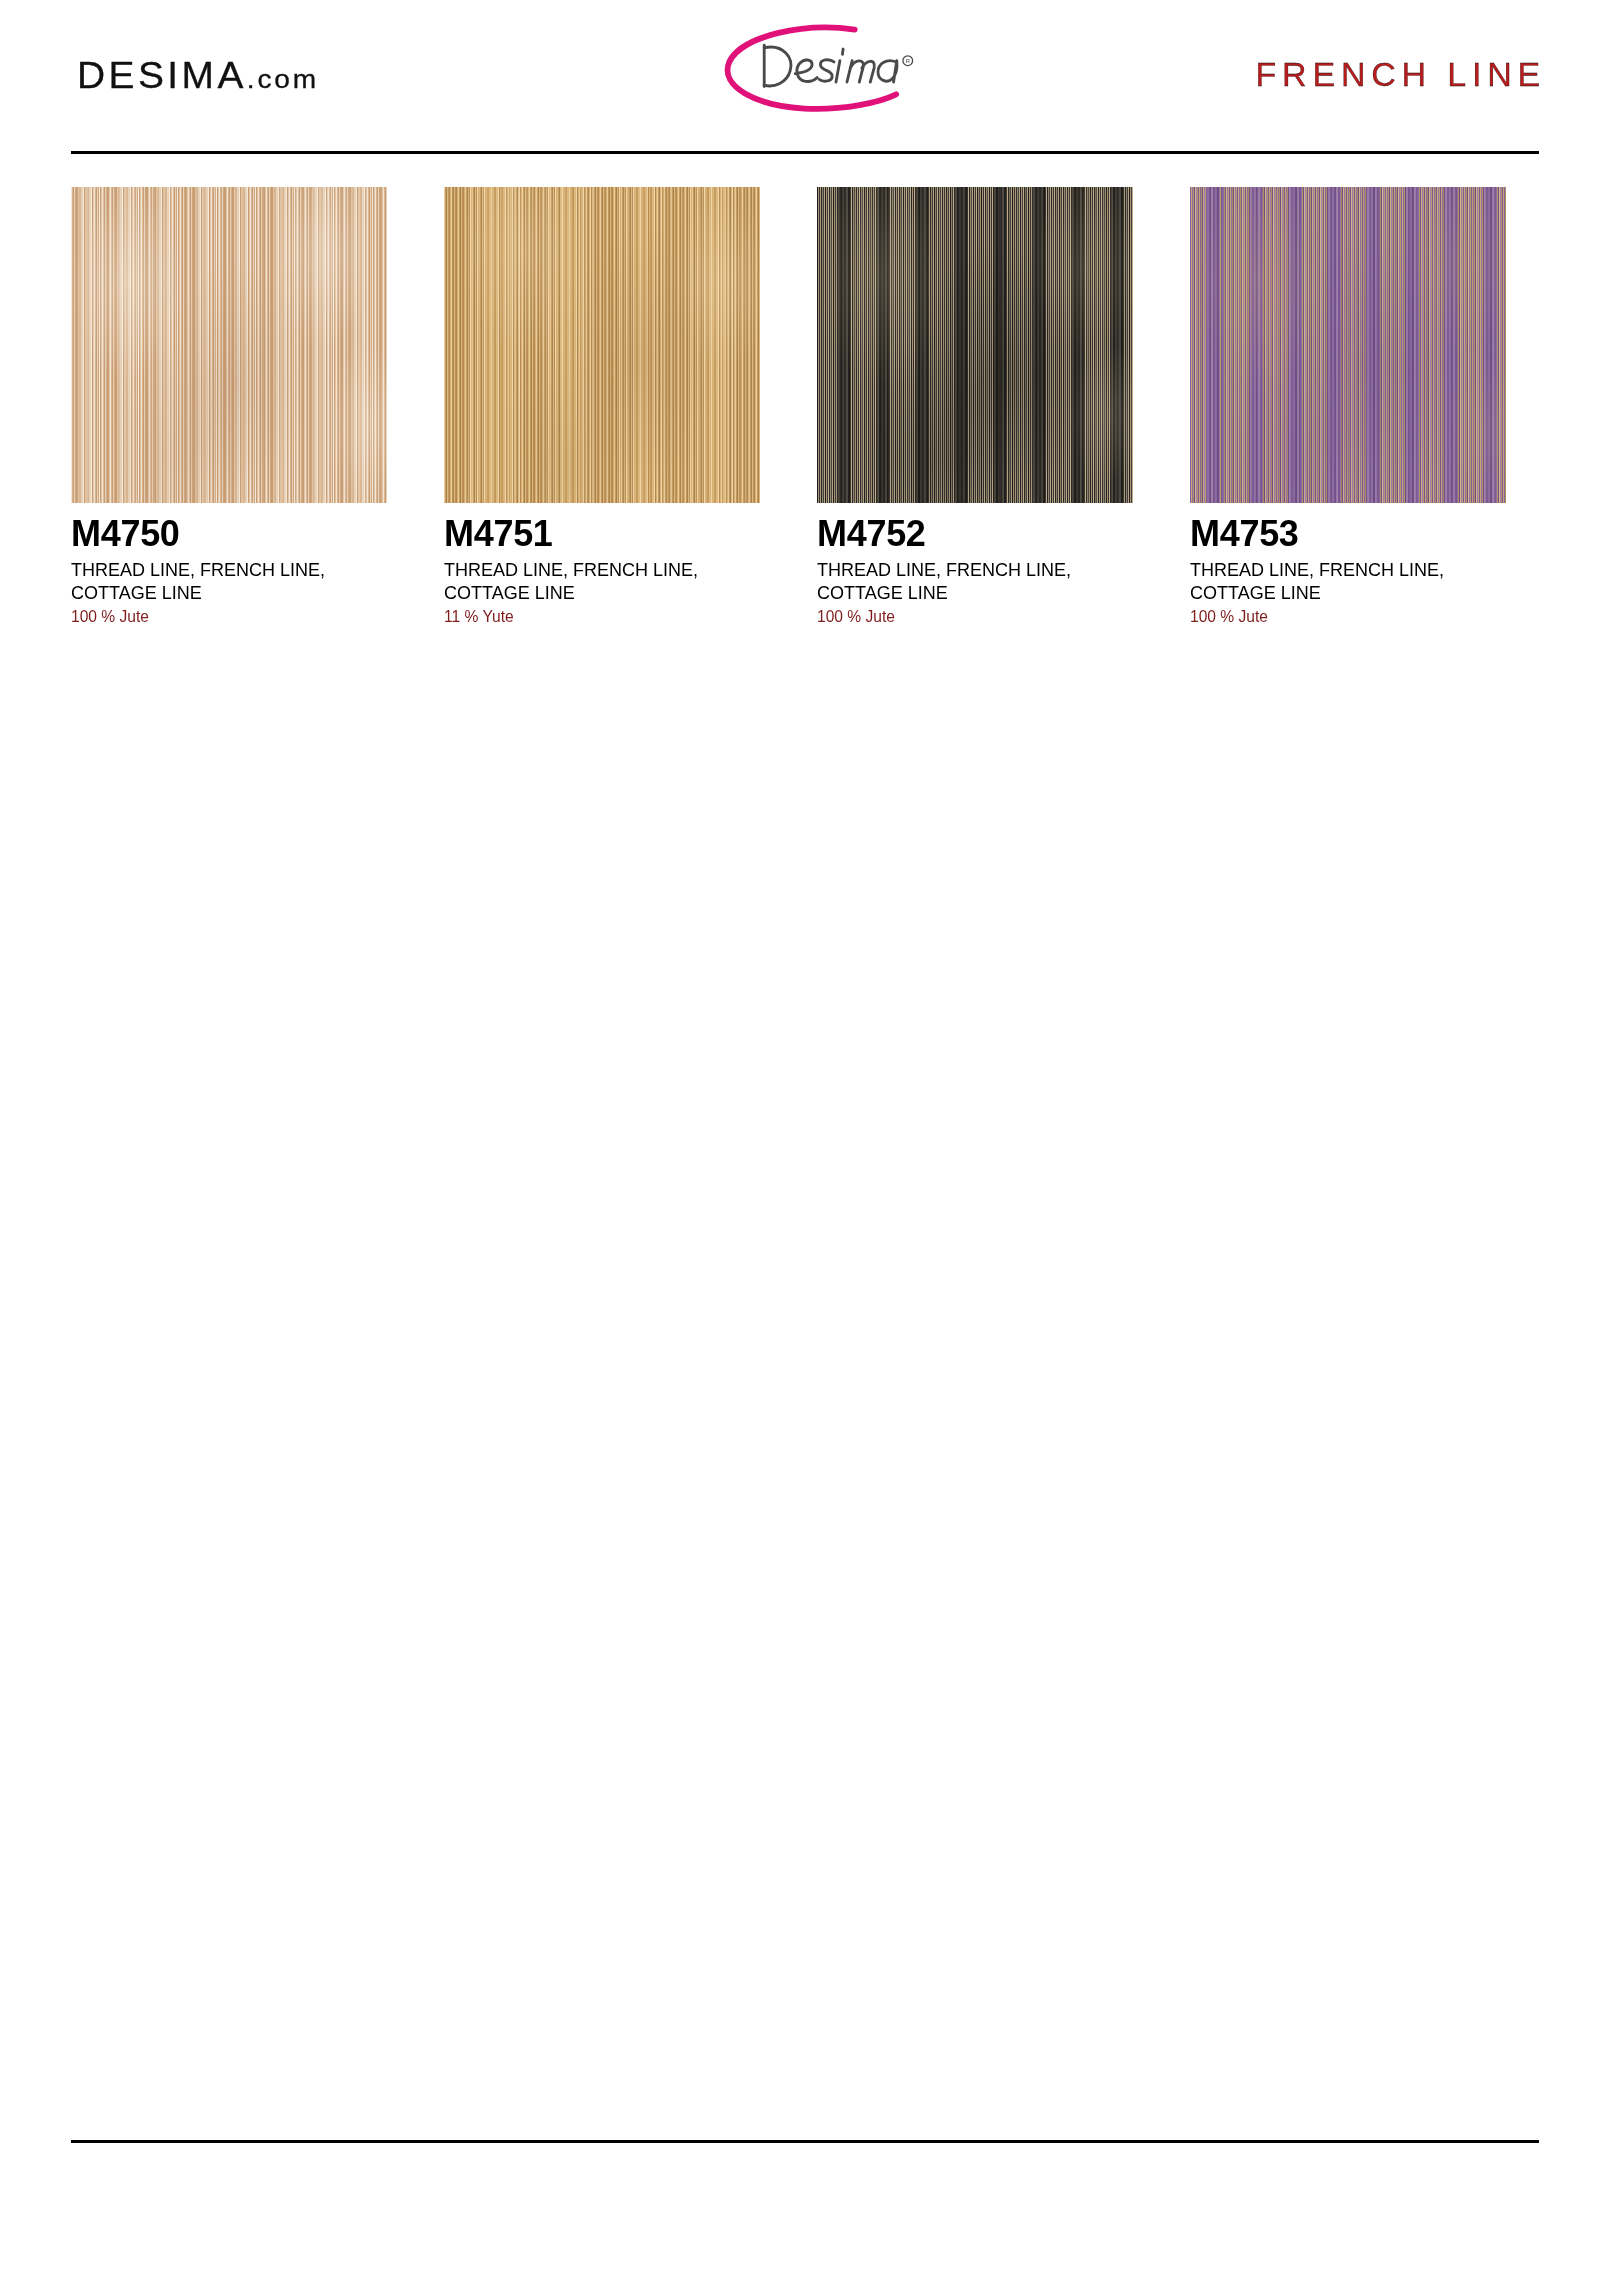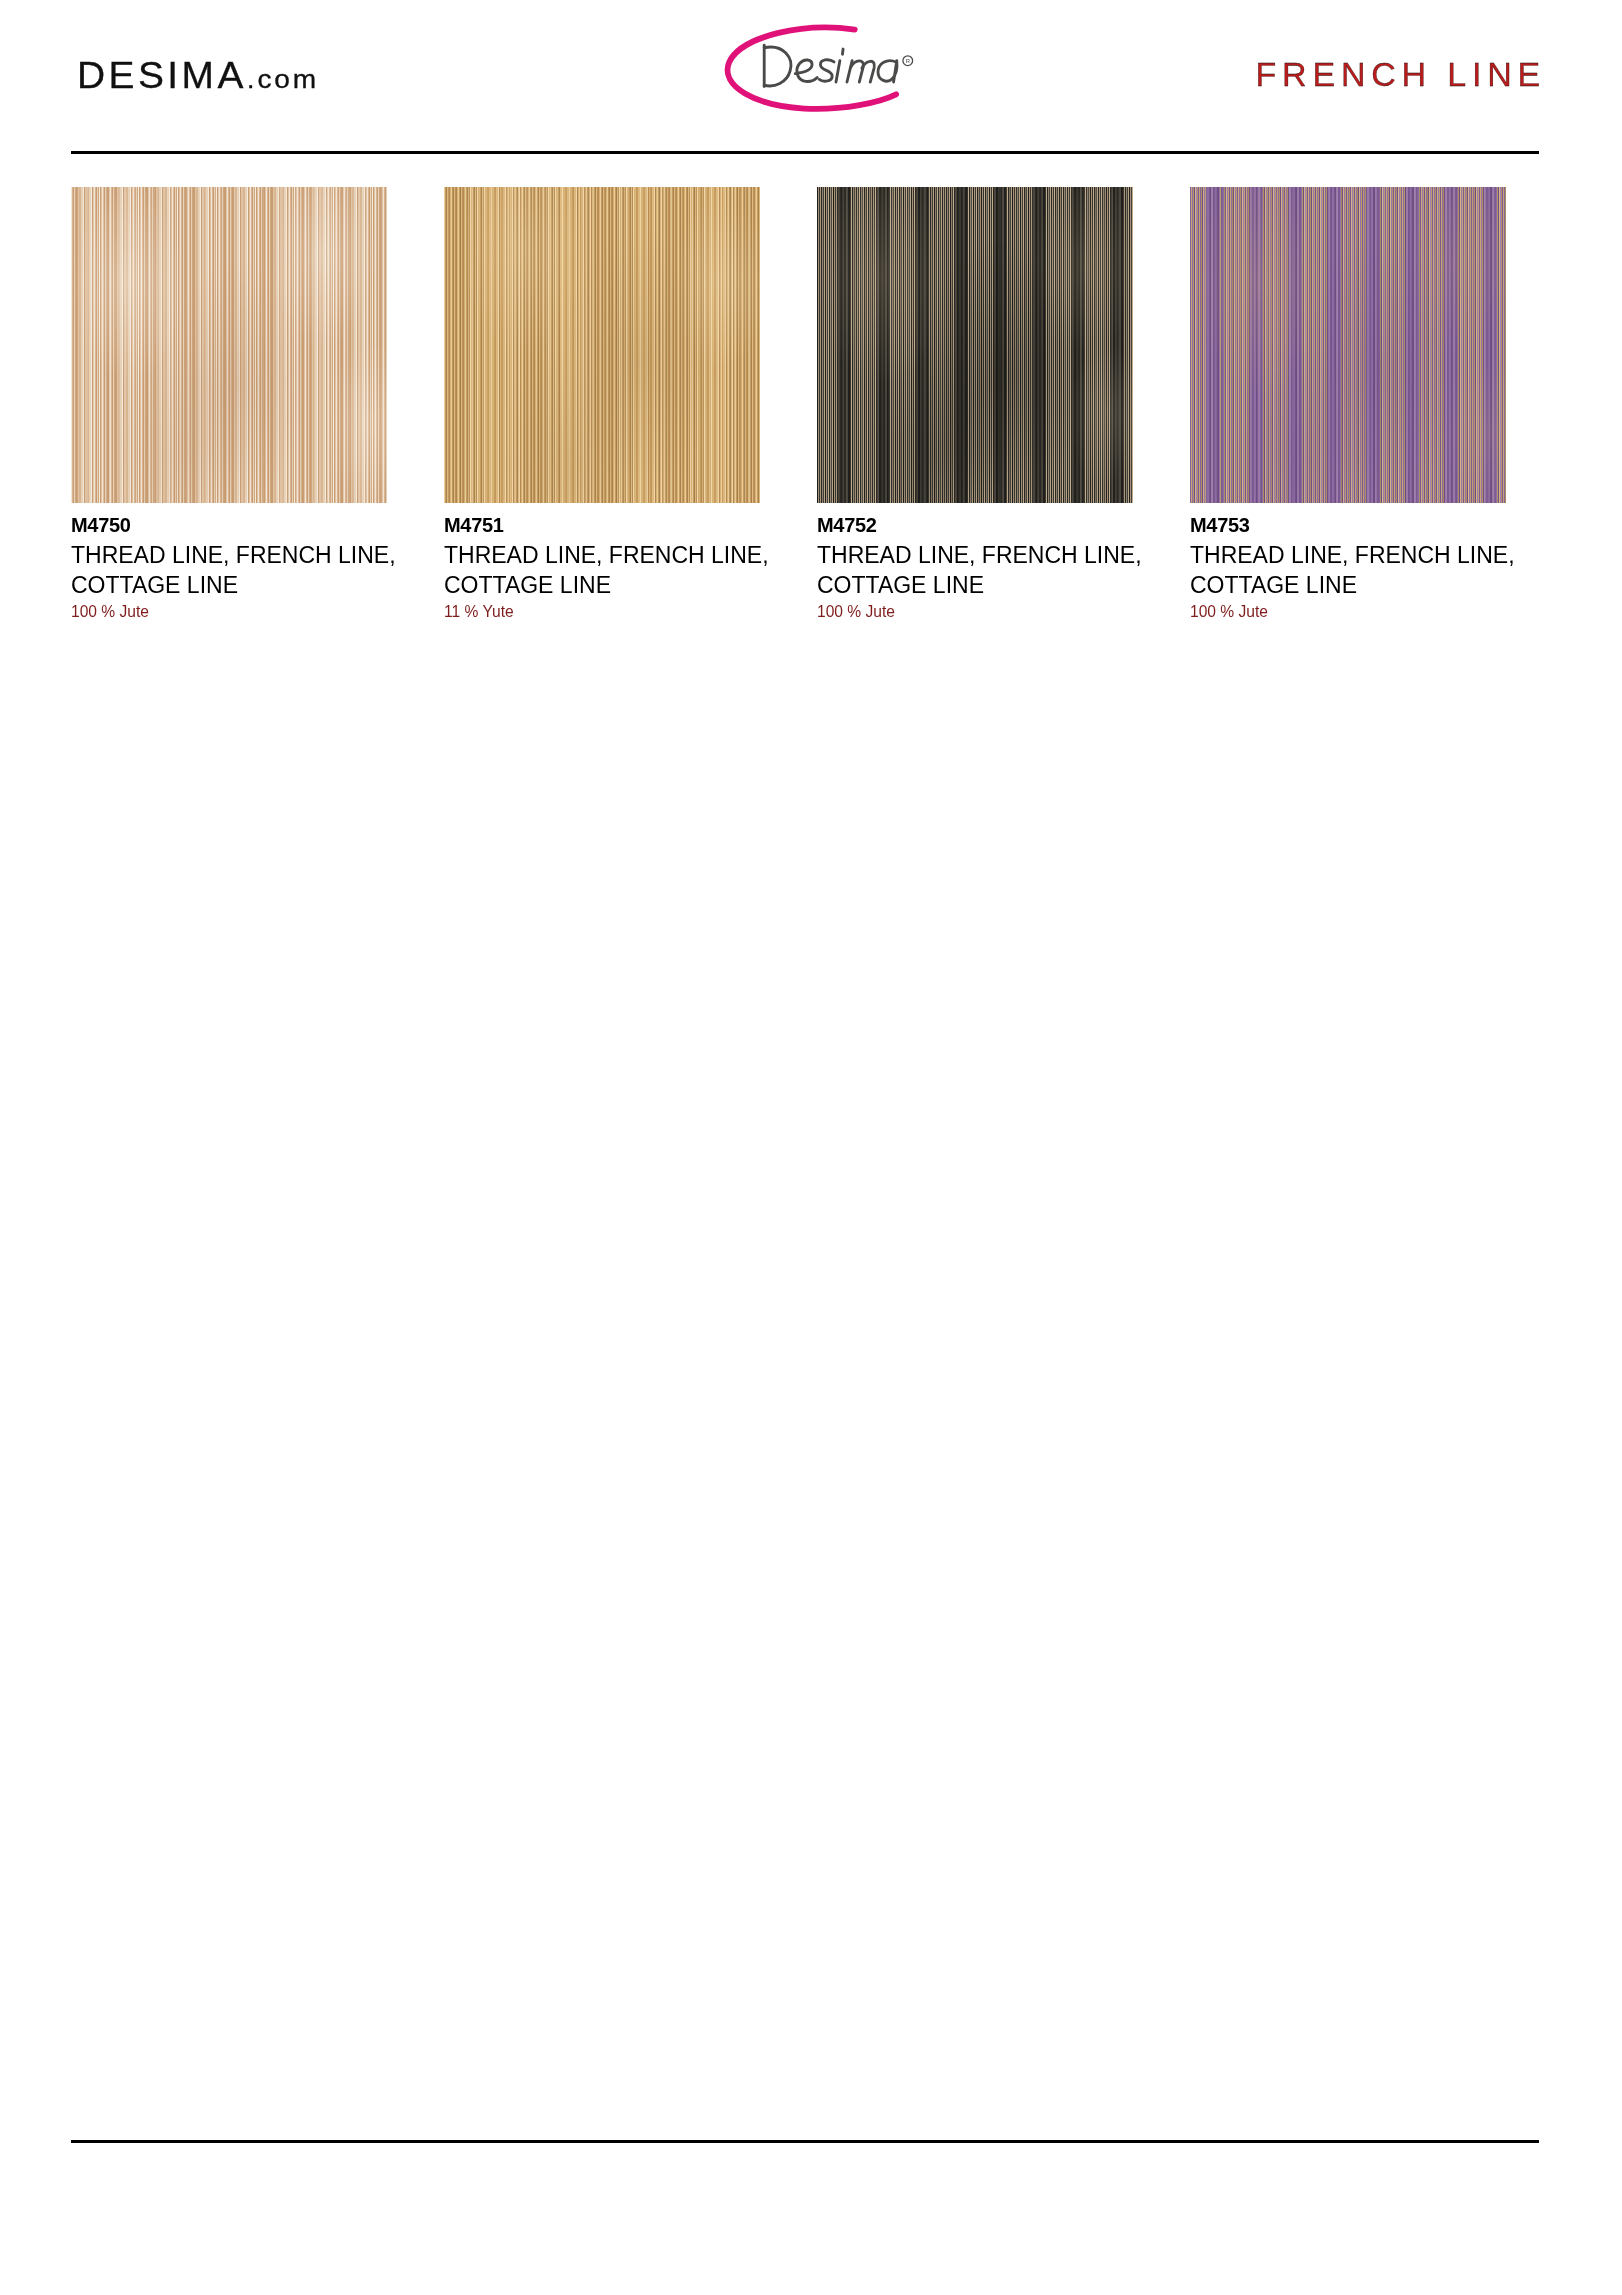--- a/index.html
+++ b/index.html
@@ -129,30 +129,30 @@
     position: absolute;
     inset: 0;
     opacity: .35;
   }
 
   .swatch-meta {
     padding-top: 11.7px;
   }
   .swatch-code {
     font-family: "Liberation Sans", sans-serif;
-    font-size: 20px;
+    font-size: 36px;
     font-weight: bold;
     line-height: 1.08;
     letter-spacing: -0.3px;
     color: #000000;
     margin: 0 0 5.2px 0;
   }
   .swatch-lines {
     font-family: "Liberation Sans", sans-serif;
-    font-size: 23px;
+    font-size: 18px;
     font-weight: 400;
     line-height: 1.28;
     color: #000000;
     margin: 0;
   }
   .swatch-lines div { white-space: nowrap; }
   .swatch-composition {
     font-family: "Liberation Sans", sans-serif;
     font-size: 15.6px;
     font-weight: 400;

